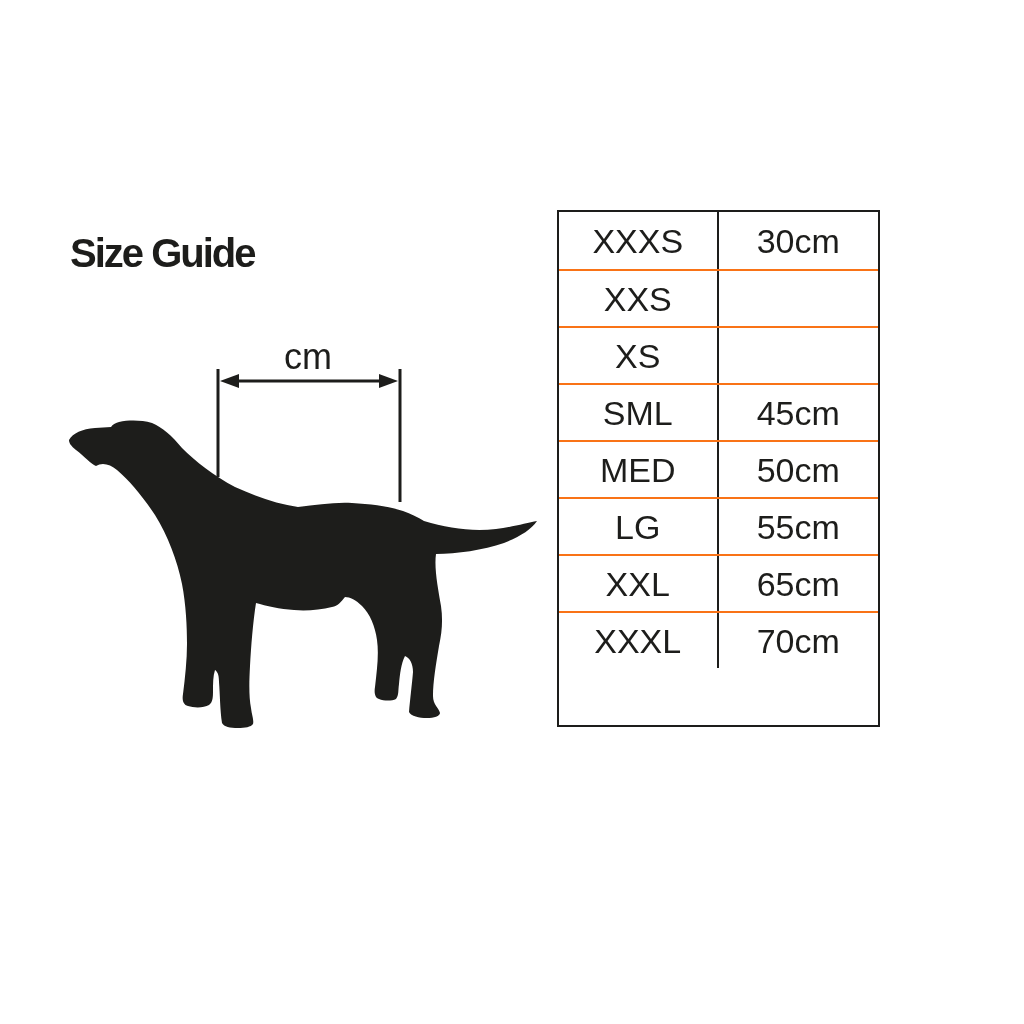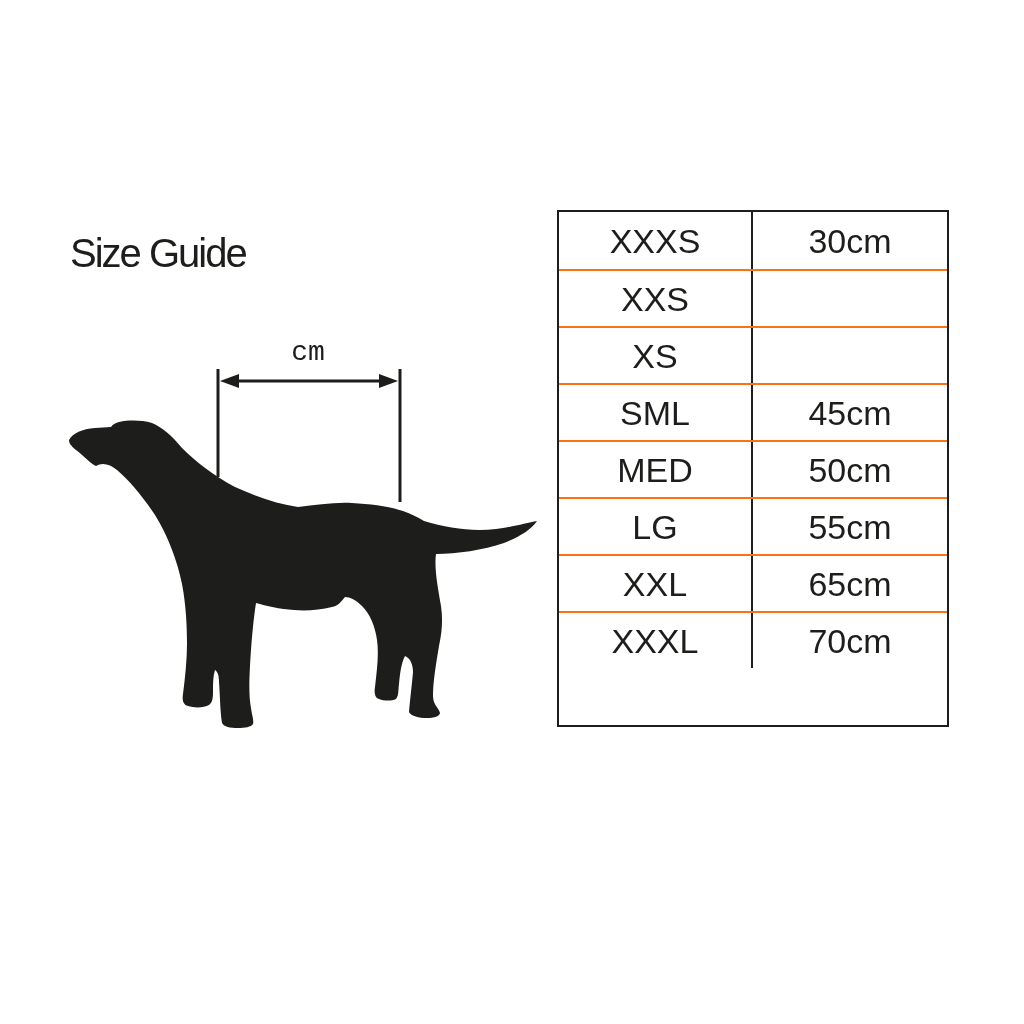--- a/index.html
+++ b/index.html
@@ -11,47 +11,46 @@
     font-family: "Liberation Sans", sans-serif;
     color: #1d1d1b;
     overflow: hidden;
   }
   .title {
     position: absolute;
     left: 70px;
     top: 233px;
     margin: 0;
     font-size: 40px;
-    font-weight: normal;
+    font-weight: bold;
     letter-spacing: -2px;
     line-height: 1;
     white-space: nowrap;
   }
   .diagram-svg {
     position: absolute;
     left: 60px;
     top: 340px;
     width: 500px;
     height: 400px;
   }
   .cm-label {
     position: absolute;
     left: 258px;
     top: 339px;
     width: 100px;
     text-align: center;
-    font-size: 28px;
+    font-size: 36px;
     line-height: 1;
-    font-family: Liberation Mono, monospace;
   }
   .size-table {
     position: absolute;
     left: 557px;
     top: 210px;
-    width: 392px;
+    width: 323px;
     height: 517px;
     box-sizing: border-box;
     border: 2px solid #1d1d1b;
     display: grid;
     grid-template-rows: repeat(9, 1fr);
     background: #ffffff;
   }
   .size-table .row {
     display: grid;
     grid-template-columns: 1fr 1fr;

